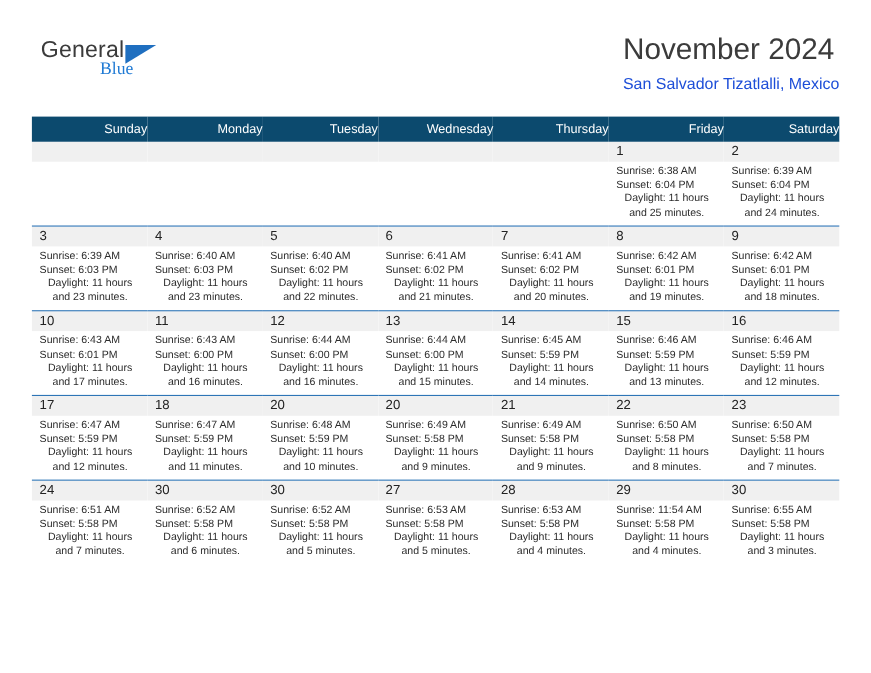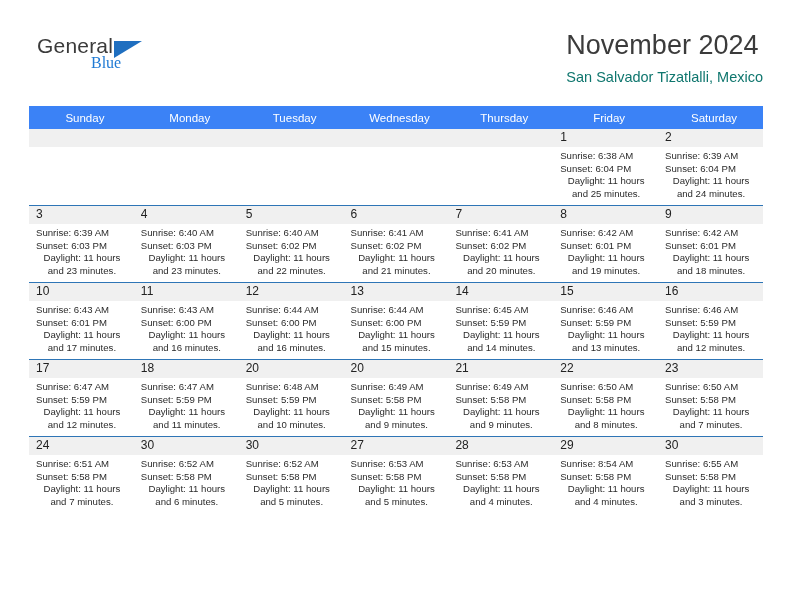--- a/index.html
+++ b/index.html
@@ -72,41 +72,41 @@
   .cal-title {
     font-size: 27px;
     color: #3b3b3b;
     line-height: 34px;
     font-weight: normal;
     margin: 0;
     white-space: nowrap;
   }
   .cal-subtitle {
     font-size: 14.5px;
-    color: #0f766e;
+    color: #1d4ed8;
     line-height: 22px;
     margin: 4px 0 0 0;
     white-space: nowrap;
   }
 
   
   .calendar {
     position: absolute;
     left: 29px;
     top: 106px;
     width: 734px;
     border-collapse: collapse;
     table-layout: fixed;
   }
   .calendar th {
-    background: #3b82f6;
+    background: #0c4a6e;
     color: #ffffff;
     font-size: 11.5px;
     font-weight: normal;
-    text-align: center;
+    text-align: right;
     padding: 5px 0 5px 7px;
     height: 13px;
     border: none;
   }
   .calendar td {
     vertical-align: top;
     padding: 0;
     border-top: 1px solid #2e75b6;
     background: #ffffff;
     height: 76px;
@@ -417,21 +417,21 @@
             <div class="daynum">28</div>
             <div class="detail">
               <div>Sunrise: 6:53 AM</div>
               <div>Sunset: 5:58 PM</div>
               <div class="daylight-wrap">Daylight: 11 hours and 4 minutes.</div>
             </div>
           </td>
           <td>
             <div class="daynum">29</div>
             <div class="detail">
-              <div>Sunrise: 8:54 AM</div>
+              <div>Sunrise: 11:54 AM</div>
               <div>Sunset: 5:58 PM</div>
               <div class="daylight-wrap">Daylight: 11 hours and 4 minutes.</div>
             </div>
           </td>
           <td>
             <div class="daynum">30</div>
             <div class="detail">
               <div>Sunrise: 6:55 AM</div>
               <div>Sunset: 5:58 PM</div>
               <div class="daylight-wrap">Daylight: 11 hours and 3 minutes.</div>

